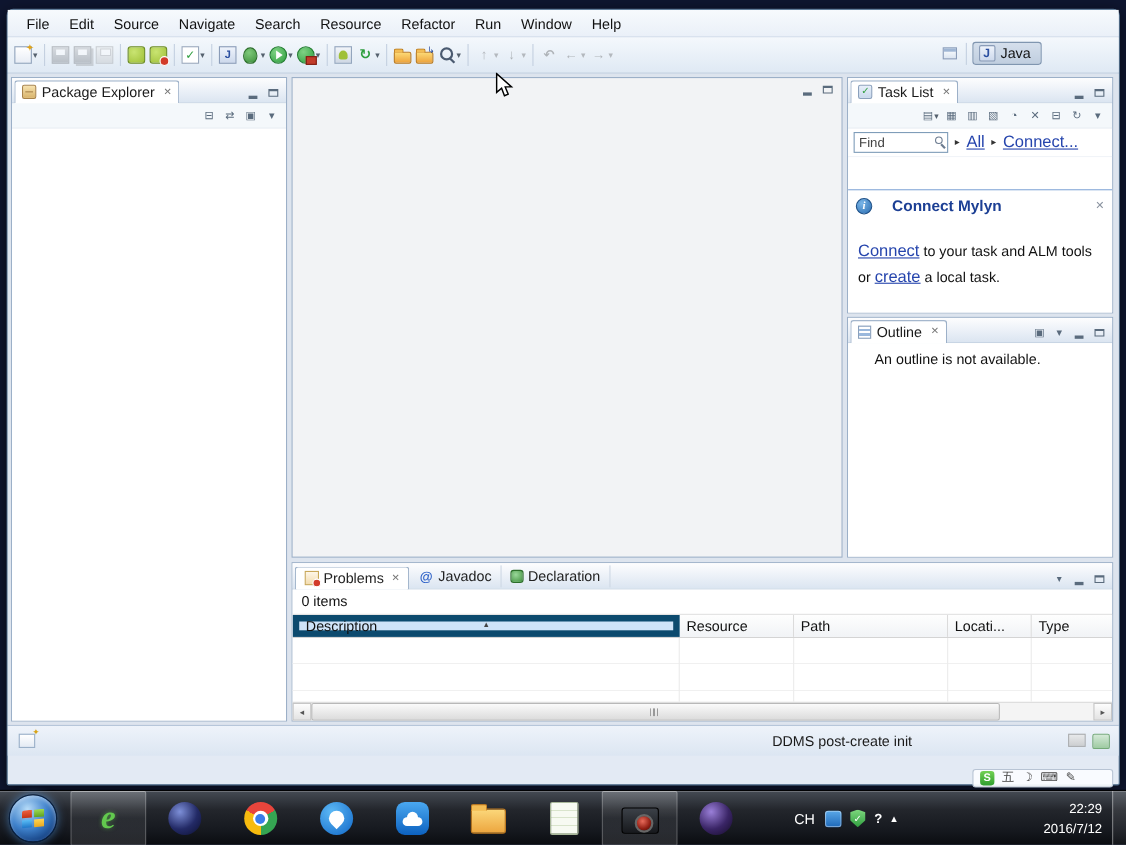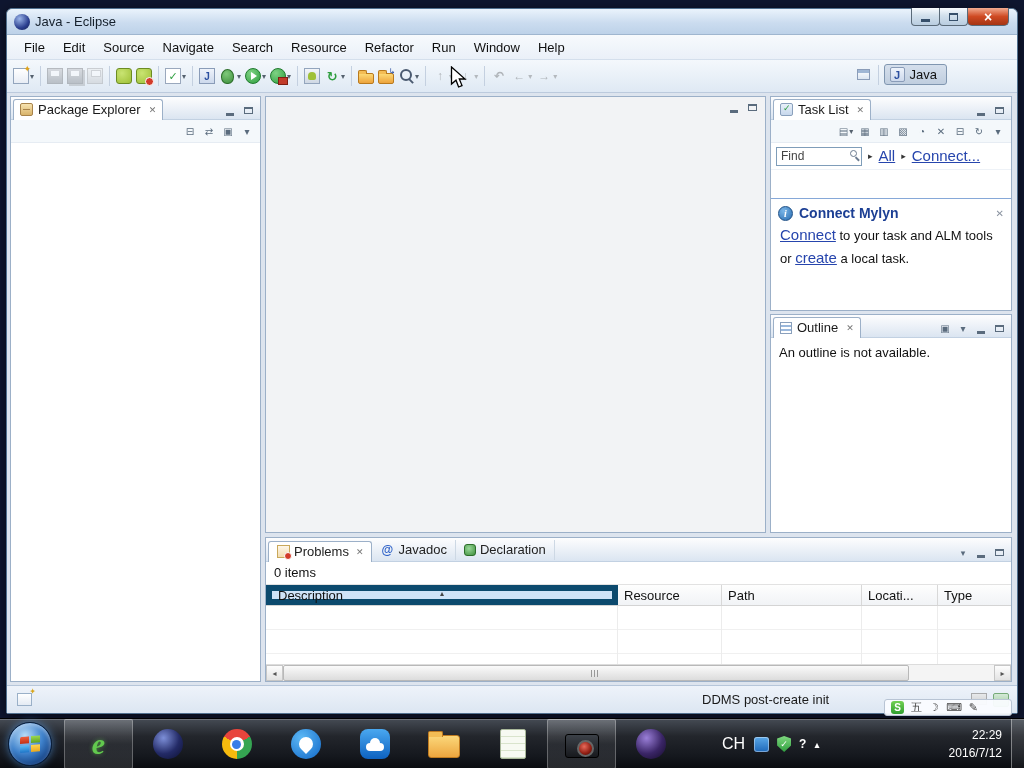--- a/index.html
+++ b/index.html
@@ -109,35 +109,35 @@
   .pticon { display:inline-block; }
   .pticon.pe { width:13px; height:13px; background:linear-gradient(#f7e3b0,#d8b36a); border:1px solid #a8834a; border-radius:2px; position:relative; }
   .pticon.pe::after { content:''; position:absolute; left:2px; right:2px; top:5px; height:1px; background:#a8834a; }
   .pticon.tl { width:13px; height:13px; background:linear-gradient(#e8f0fa,#c8d8ec); border:1px solid #8aa0bc; border-radius:2px; position:relative; }
   .pticon.tl::after { content:'✓'; color:var(--run-green,#2e9e3e); font-size:9px; position:absolute; left:2px; top:-1px; }
   .pticon.ol { width:12px; height:12px; border:1px solid #8aa0bc; background:repeating-linear-gradient(#fff 0 2px,#9ab8dc 2px 4px); }
 
   .ptoolbar { height:23px; display:flex; align-items:center; justify-content:flex-end; gap:1px;
     padding:0 4px; background:#f4f8fb; border-bottom:1px solid #e6ecf3; }
   .pbody { flex:1; background:#fff; }
-  .outline-body { padding:7px 8px; font-size:13px; color:#111; }
+  .outline-body { padding:7px 24px; font-size:13px; color:#111; }
 
   .findrow { display:flex; align-items:center; gap:6px; padding:3px 5px; background:#fff; border-bottom:1px solid #eef2f7; }
   .find-wrap { position:relative; display:inline-block; }
   .find-input { width:86px; height:19px; border:1px solid #7f9db9; font:12px "Liberation Sans","DejaVu Sans",sans-serif; padding:0 16px 0 4px; }
   .find-input::placeholder { color:#444; opacity:1; }
   .mag { position:absolute; right:5px; top:4px; width:7px; height:7px; border:1.5px solid #6b7b90; border-radius:50%; }
   .mag::after { content:''; position:absolute; right:-4px; bottom:-3px; width:5px; height:1.5px; background:#6b7b90; transform:rotate(45deg); }
   .tri { font-size:9px; color:#333; }
   .tri::after { content:'▸'; }
   .tl-link { color:var(--link-blue,#2645ad); text-decoration:underline; font-size:15px; cursor:pointer; }
 
   .tl-body { flex:1; position:relative; background:#fff; }
   .mylyn { position:absolute; left:0; right:0; bottom:0; height:112px; border-top:1px solid #86a8d8; background:#fff; padding:6px 7px; }
-  .mylyn-head { display:flex; align-items:center; gap:6px; margin-bottom:2px; }
+  .mylyn-head { display:flex; align-items:center; gap:18px; margin-bottom:22px; }
   .info-icon { width:15px; height:15px; border-radius:50%; flex:0 0 15px;
     background:radial-gradient(circle at 35% 30%,#7ab6e8,#2a6cb0); border:1px solid #1d4f86;
     color:#fff; font:italic bold 10px "Liberation Serif","DejaVu Serif",serif;
     display:flex; align-items:center; justify-content:center; }
   .info-icon::after { content:'i'; }
   .mylyn-title { color:var(--mylyn-title-blue,#1c3f94); font-weight:bold; font-size:14px; flex:1; }
   .mylyn-close { color:#8a93a0; font-size:10px; }
   .mylyn-close::after { content:'✕'; }
   .mylyn-body { font-size:13px; line-height:1.55; color:#111; padding-left:2px; }
 
@@ -218,21 +218,21 @@
     background:#f3bd55; border:1px solid #c07b20; border-bottom:none; border-radius:2px 2px 0 0; }
   .notes-app-icon-g { width:26px; height:30px; background:repeating-linear-gradient(#f7faf2 0 6px,#d9e4cc 6px 7px);
     border:1px solid #a9b89a; border-radius:2px; }
   .camera-app-icon-g { width:34px; height:24px; margin-top:3px; position:relative;
     background:linear-gradient(#3c4148,#17191d); border:1px solid #000; border-radius:3px; }
   .camera-app-icon-g::after { content:''; position:absolute; left:11px; top:5px; width:13px; height:13px; border-radius:50%;
     background:radial-gradient(circle at 40% 35%,#e86a5a,#8f1d12 60%,#3a0c08); border:2px solid #666; }
   .purple-sphere-app-icon-g { width:30px; height:30px; border-radius:50%; background:radial-gradient(circle at 35% 30%,#9a7fd8,#3a2566 55%,#140b28); }
 
   .tray { position:absolute; left:722px; top:0; height:50px; display:flex; align-items:center; gap:9px; }
-  .lang { color:#fff; font-size:16px; }
+  .lang { color:#fff; font-size:13px; }
   .tray-icons { display:flex; align-items:center; gap:8px; }
   .tricon { display:flex; align-items:center; justify-content:center; }
   .tray-blue { width:15px; height:15px; border-radius:3px; background:linear-gradient(#5aa8e8,#1e68b8); box-shadow:inset 0 0 0 1px rgba(255,255,255,.4); }
   .tray-shield { width:14px; height:16px; background:linear-gradient(#7ed87e,#2f9e3f);
     clip-path:polygon(50% 0,100% 15%,100% 60%,50% 100%,0 60%,0 15%); color:#fff; font-size:9px; }
   .tray-help { color:#fff; font-weight:bold; font-size:12px; }
   .tray-up { color:#fff; font-size:10px; }
   .clock { position:absolute; right:22px; top:7px; text-align:right; color:#fff; font-size:12px; line-height:18px; }
   .show-desktop { position:absolute; right:0; top:0; width:13px; height:50px;
     background:linear-gradient(rgba(255,255,255,.12),rgba(255,255,255,.04)); border-left:1px solid rgba(255,255,255,.4); }
@@ -246,33 +246,20 @@
 
   .cursor { position:absolute; left:450px; top:66px; z-index:70; }
 </style>
 </head>
 <body>
 
 <div class="desktop">
 
   <div class="eclipse-window">
 
-    <div class="titlebar">
-      <span class="ec-logo"></span>
-      <span class="title-text">Java - Eclipse</span>
-      <div class="win-controls">
-        <span class="wc">
-            <i class="wc-min-glyph"></i>
-          </span>
-        <span class="wc">
-            <i class="wc-max-glyph"></i>
-          </span>
-        <span class="wc close"></span>
-      </div>
-    </div>
 
     <div class="menubar">
         <span class="menu-item">File</span>
         <span class="menu-item">Edit</span>
         <span class="menu-item">Source</span>
         <span class="menu-item">Navigate</span>
         <span class="menu-item">Search</span>
         <span class="menu-item">Resource</span>
         <span class="menu-item">Refactor</span>
         <span class="menu-item">Run</span>

